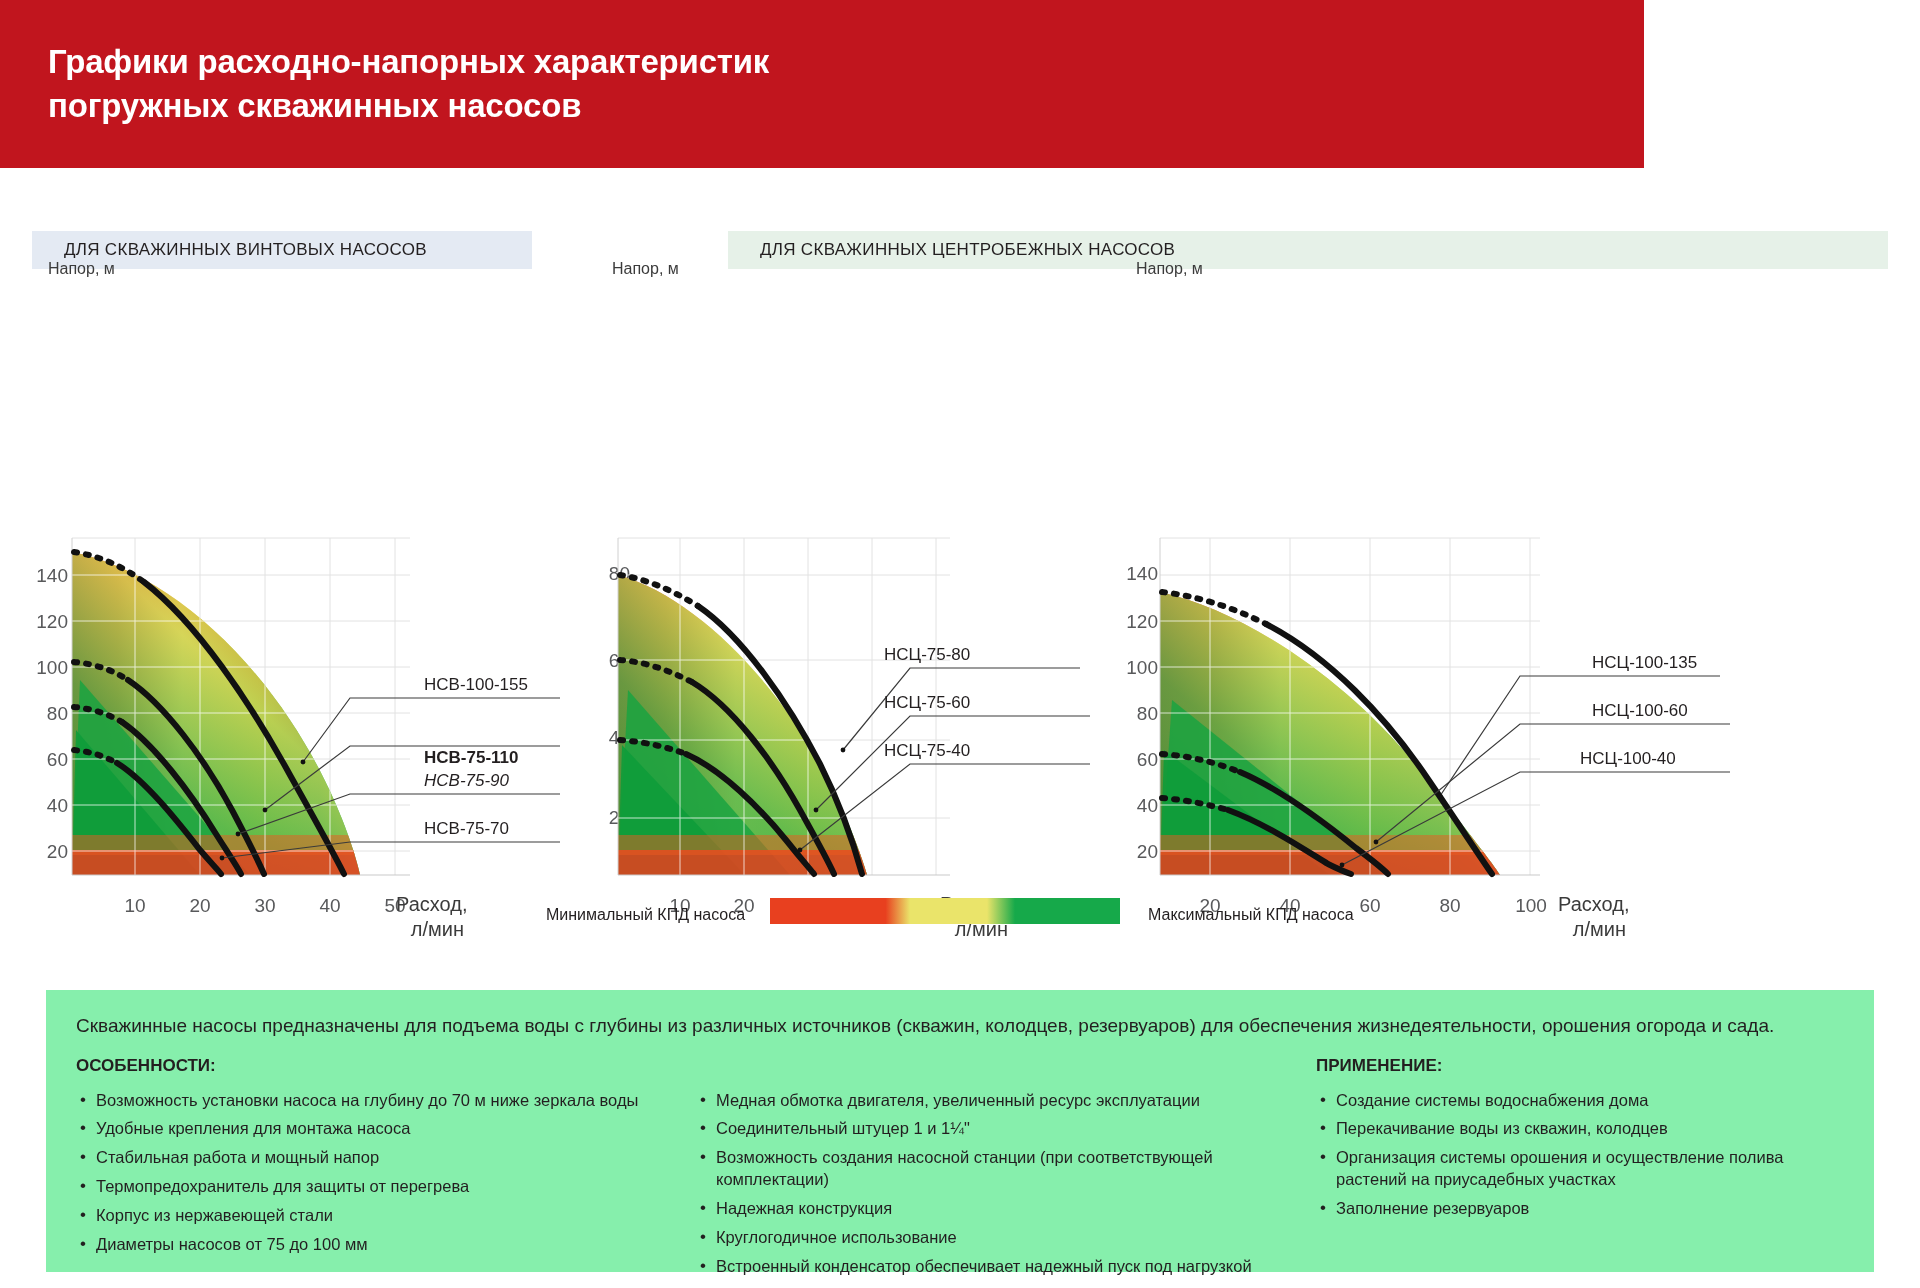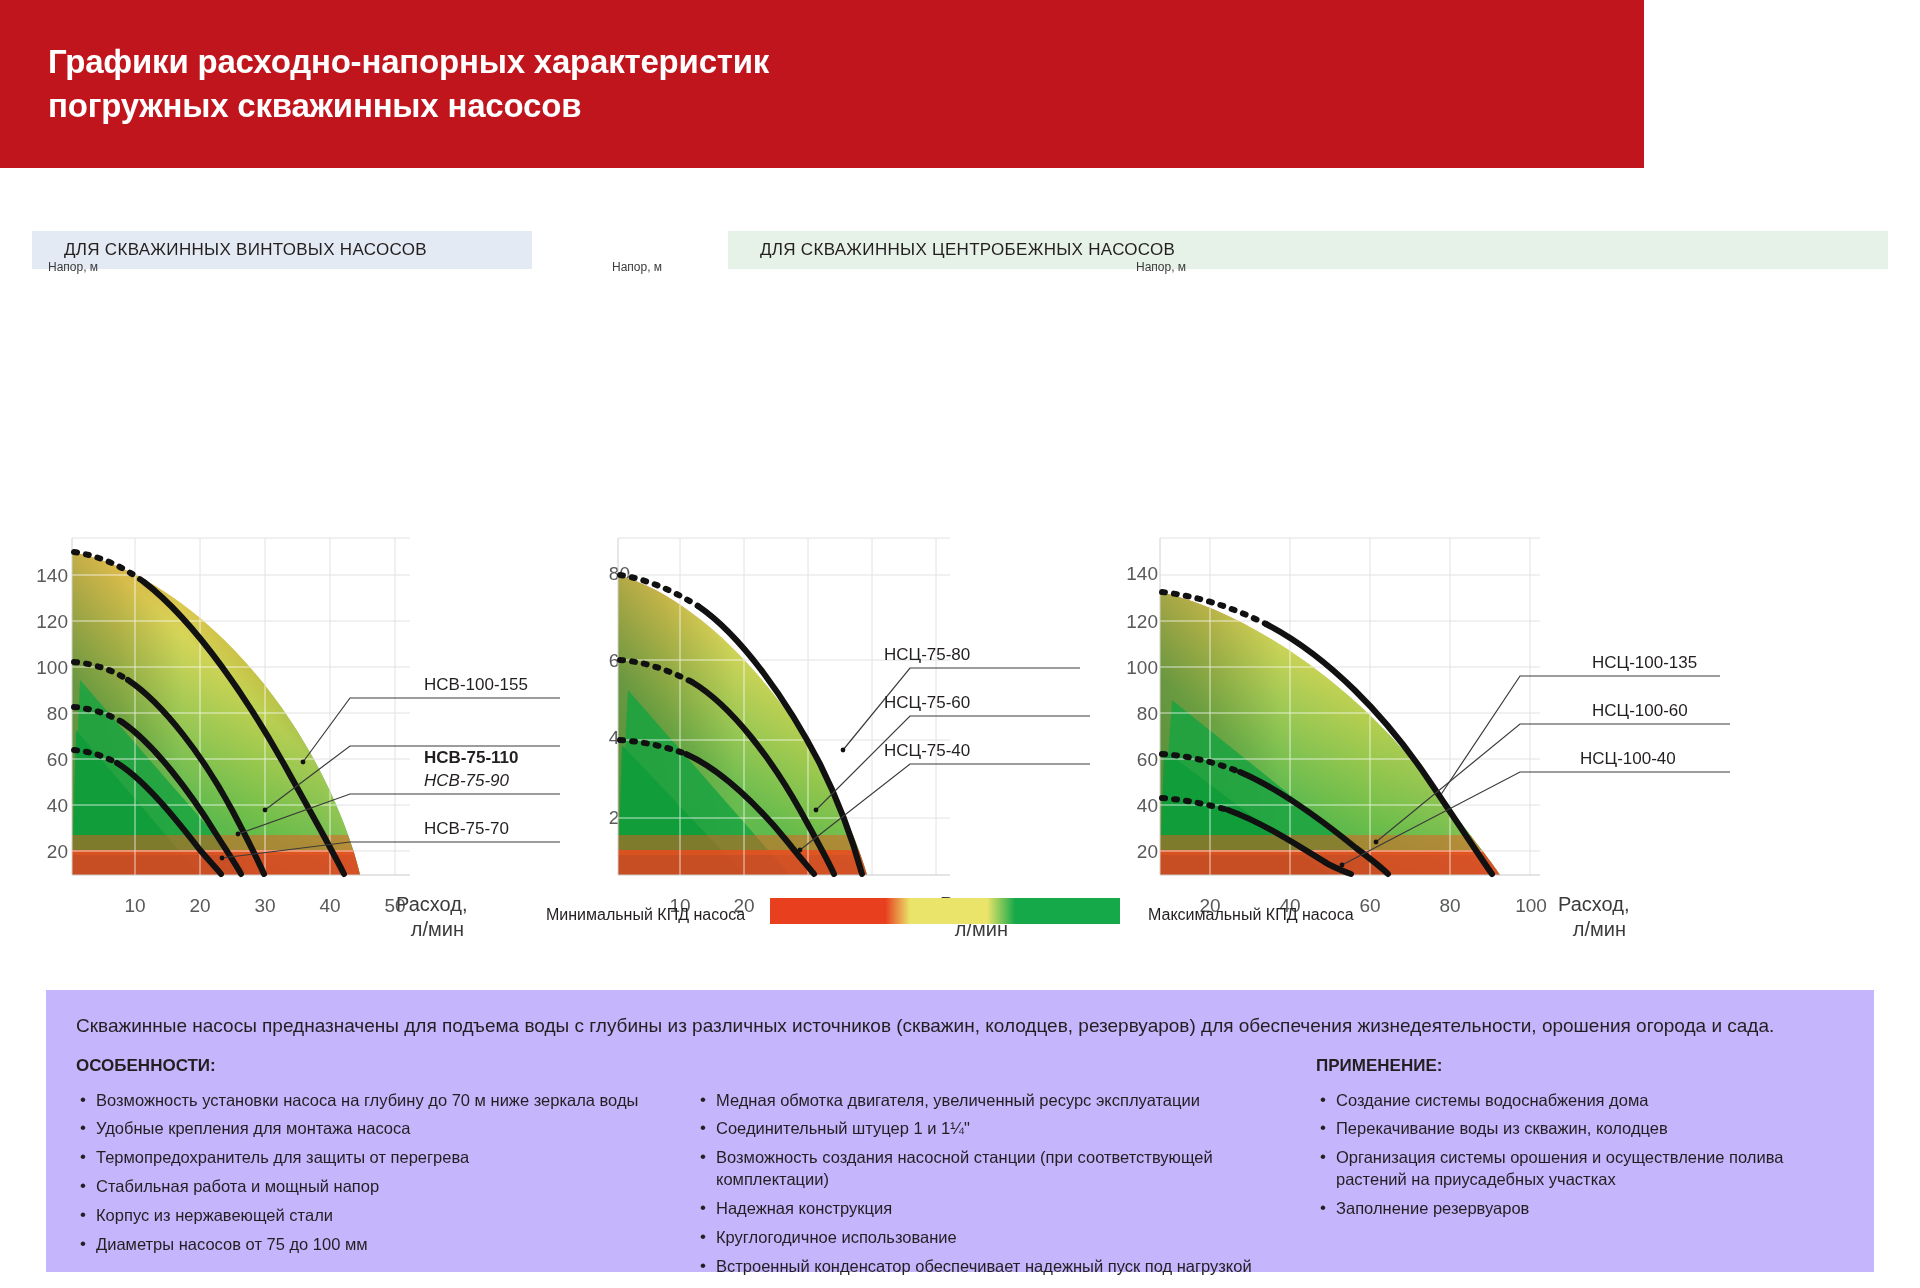--- a/index.html
+++ b/index.html
@@ -35,21 +35,21 @@
     color:#231f20;
   }
   #tag-screw { left:32px; top:231px; width:500px; background:#e4eaf3; }
   #tag-centrifugal { left:728px; top:231px; width:1160px; background:#e6f1e8; }
 
   
   .chart {
     position:absolute;
   }
   .chart-ylabel {
-    position:absolute; font-size:12px; color:#3b3b3b; white-space:nowrap;
+    position:absolute; font-size:16px; color:#3b3b3b; white-space:nowrap;
   }
   .chart-xlabel {
     position:absolute; font-size:20px; color:#3b3b3b; white-space:nowrap;
     line-height:1.25; text-align:right;
   }
   .tick {
     position:absolute; font-size:19px; color:#58595b; white-space:nowrap;
   }
   .tick.y { text-align:right; }
   .tick.x { text-align:center; }
@@ -69,21 +69,21 @@
     position:absolute; left:770px; top:898px; width:350px; height:26px;
     background:linear-gradient(to right,
       #e8401f 0%, #e8401f 33%,
       #eae46a 40%, #eae46a 62%,
       #16a94a 70%, #16a94a 100%);
   }
 
   
   .bottom-panel {
     position:absolute; left:46px; top:990px; width:1828px; height:282px;
-    background:#c4b5fd;
+    background:#86efac;
     padding:22px 30px 10px 30px;
   }
   .intro {
     font-size:19px; line-height:1.45; color:#231f20; margin:0 0 16px 0;
   }
   .cols { display:flex; gap:0; }
   .col-1 { width:620px; }
   .col-2 { width:620px; }
   .col-3 { width:520px; }
   .col-head {
@@ -472,22 +472,22 @@
 
 <div class="bottom-panel">
   <p class="intro">Скважинные насосы предназначены для подъема воды с глубины из различных источников (скважин, колодцев, резервуаров) для обеспечения жизнедеятельности, орошения огорода и сада.</p>
 
   <div class="cols">
     <div class="col-1">
       <div class="col-head">ОСОБЕННОСТИ:</div>
       <ul class="bullets">
         <li>Возможность установки насоса на глубину до 70 м ниже зеркала воды</li>
         <li>Удобные крепления для монтажа насоса</li>
+        <li>Стабильная работа и мощный напор</li>
         <li>Термопредохранитель для защиты от перегрева</li>
-        <li>Стабильная работа и мощный напор</li>
         <li>Корпус из нержавеющей стали</li>
         <li>Диаметры насосов от 75 до 100 мм</li>
       </ul>
     </div>
 
     <div class="col-2">
       <div class="col-head spacer">ОСОБЕННОСТИ:</div>
       <ul class="bullets">
         <li>Медная обмотка двигателя, увеличенный ресурс эксплуатации</li>
         <li>Соединительный штуцер 1 и 1¼"</li>

